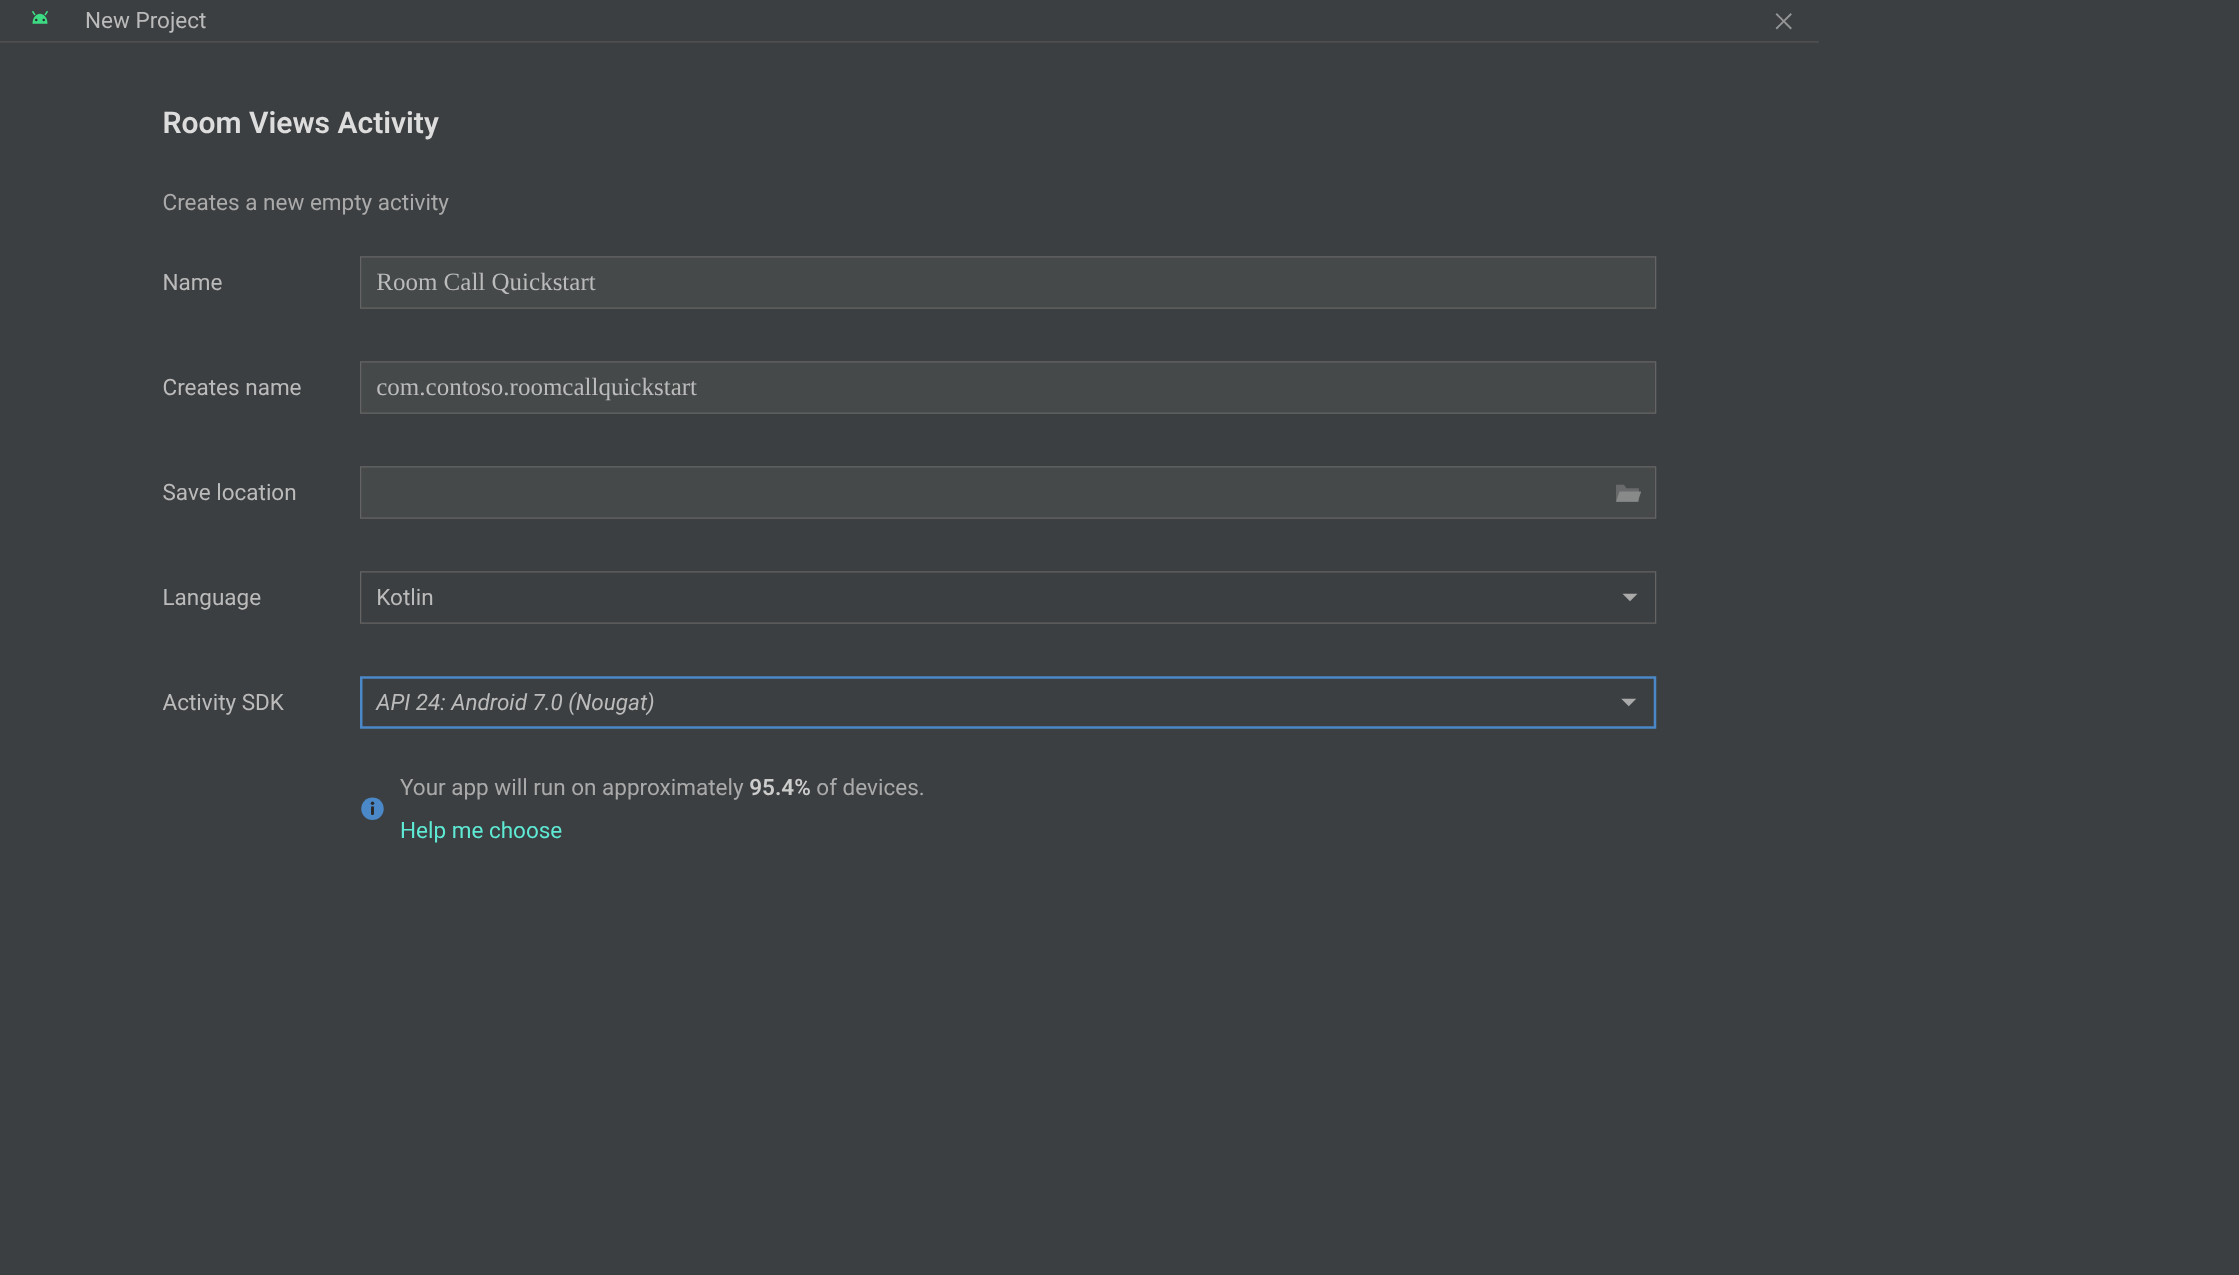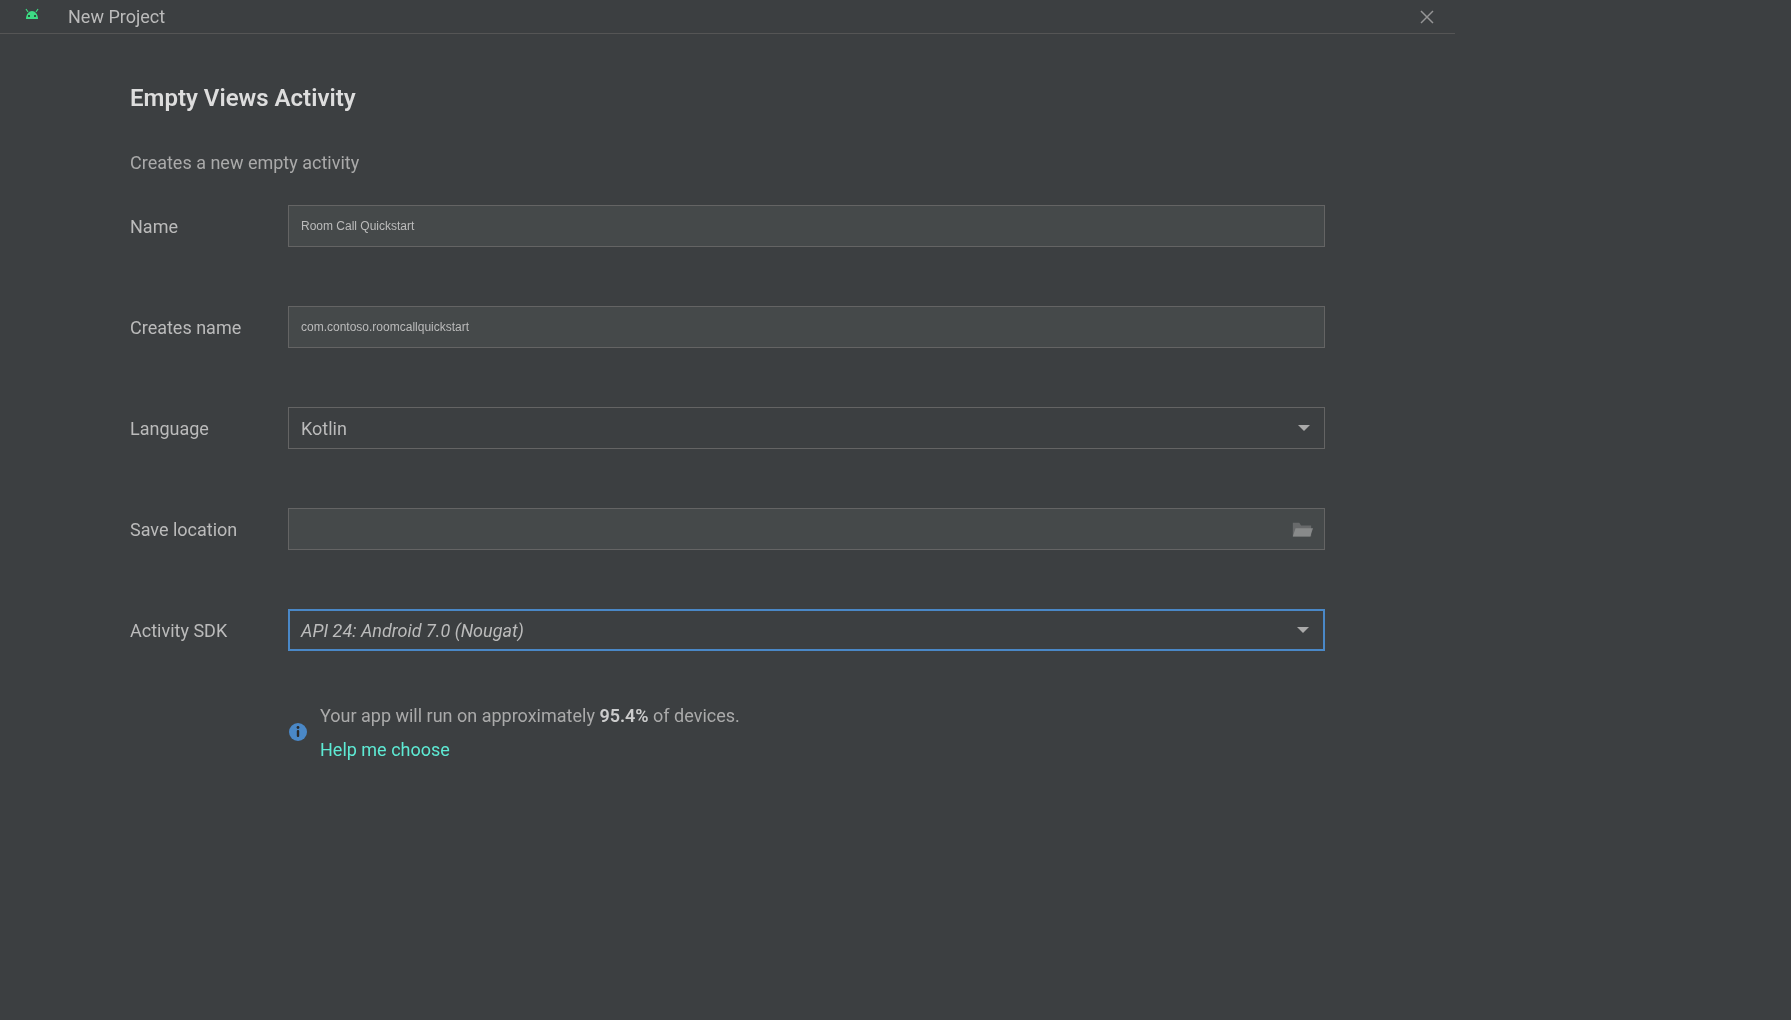--- a/index.html
+++ b/index.html
@@ -52,39 +52,39 @@
       margin-bottom: 40px;
     }
     .page-subtitle {
       font-size: 18px;
       color: #aaaaaa;
       margin-bottom: 32px;
     }
     .form-row {
       display: flex;
       align-items: center;
-      margin-bottom: 59px;
+      margin-bottom: 42px;
     }
     .form-label {
       width: 158px;
       font-size: 18px;
       color: #bbbbbb;
       flex-shrink: 0;
     }
     .form-input {
       flex: 1;
       max-width: 1040px;
       height: 42px;
       background: #45494a;
       border: 1px solid #646464;
       color: #bbbbbb;
-      font-size: 12px;
+      font-size: 20px;
       padding: 0 12px;
       outline: none;
-      font-family: Liberation Sans, sans-serif;
+      font-family: Liberation Serif, serif;
     }
     .input-with-icon {
       position: relative;
       flex: 1;
       max-width: 1040px;
     }
     .input-with-icon .form-input {
       width: 100%;
       padding-right: 40px;
     }
@@ -179,51 +179,51 @@
     <span class="titlebar-title">New Project</span>
     <span class="close-btn">
       <svg viewBox="0 0 16 16">
         <line x1="2" y1="2" x2="14" y2="14" stroke="#bbbbbb" stroke-width="1.5"></line>
         <line x1="14" y1="2" x2="2" y2="14" stroke="#bbbbbb" stroke-width="1.5"></line>
       </svg>
     </span>
   </div>
 
   <div class="content">
-    <h1 class="page-title">Empty Views Activity</h1>
+    <h1 class="page-title">Room Views Activity</h1>
     <p class="page-subtitle">Creates a new empty activity</p>
 
     <div class="form-row">
       <label class="form-label">Name</label>
       <input class="form-input" type="text" value="Room Call Quickstart" style="">
     </div>
 
     <div class="form-row">
       <label class="form-label">Creates name</label>
       <input class="form-input" type="text" value="com.contoso.roomcallquickstart" style="">
-    </div>
-
-    <div class="form-row">
-      <label class="form-label">Language</label>
-      <div class="form-select">
-        <span>Kotlin</span>
-        <span class="dropdown-arrow"></span>
-      </div>
     </div>
 
     <div class="form-row">
       <label class="form-label">Save location</label>
       <div class="input-with-icon">
         <input class="form-input" type="text" value="" style="">
         <span class="folder-icon">
           <svg viewBox="0 0 24 20">
             <path d="M2 3 L9 3 L11 6 L22 6 L22 18 L2 18 Z" fill="#999" opacity="0.7"></path>
             <path d="M2 18 L5 9 L24 9 L21 18 Z" fill="#bbb" opacity="0.9"></path>
           </svg>
         </span>
+      </div>
+    </div>
+
+    <div class="form-row">
+      <label class="form-label">Language</label>
+      <div class="form-select">
+        <span>Kotlin</span>
+        <span class="dropdown-arrow"></span>
       </div>
     </div>
 
     <div class="form-row">
       <label class="form-label">Activity SDK</label>
       <div class="form-select focused">
         <span>API 24: Android 7.0 (Nougat)</span>
         <span class="dropdown-arrow"></span>
       </div>
     </div>

